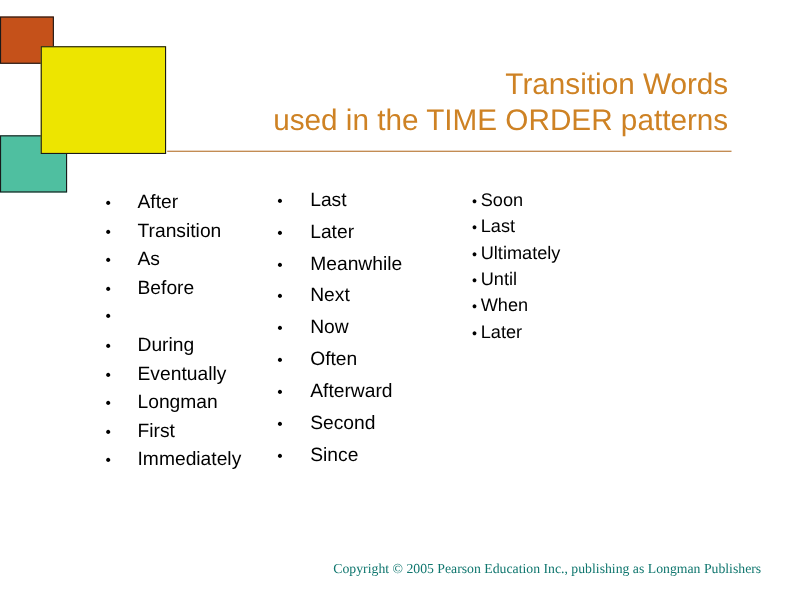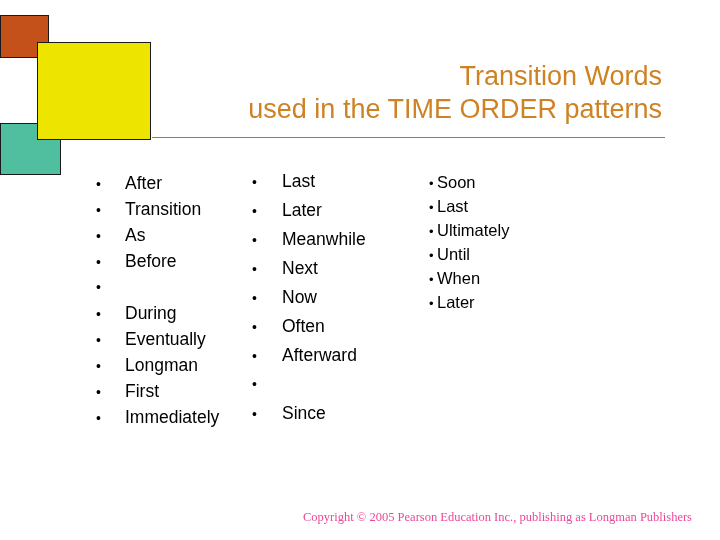--- a/index.html
+++ b/index.html
@@ -131,21 +131,21 @@
 
   
   #copyright {
     position: absolute;
     left: 0px;
     top: 510px;
     width: 692px;
     text-align: right;
     font-family: "Liberation Serif", serif;
     font-size: 12.5px;
-    color: #ec4899;
+    color: #0f766e;
     z-index: 6;
     white-space: nowrap;
   }
 </style>
 </head>
 <body>
 
 <div id="slide">
 
   <div class="deco" id="deco-teal"></div>
@@ -225,20 +225,21 @@
     <div class="bullet-row">
       <span class="dot">•</span>
       <span class="txt">Often</span>
     </div>
     <div class="bullet-row">
       <span class="dot">•</span>
       <span class="txt">Afterward</span>
     </div>
     <div class="bullet-row">
       <span class="dot">•</span>
+      <span class="txt">Second</span>
     </div>
     <div class="bullet-row">
       <span class="dot">•</span>
       <span class="txt">Since</span>
     </div>
   </div>
 
   <div class="col" id="col-3">
     <div class="bullet-row">
       <span class="dot">•</span>

